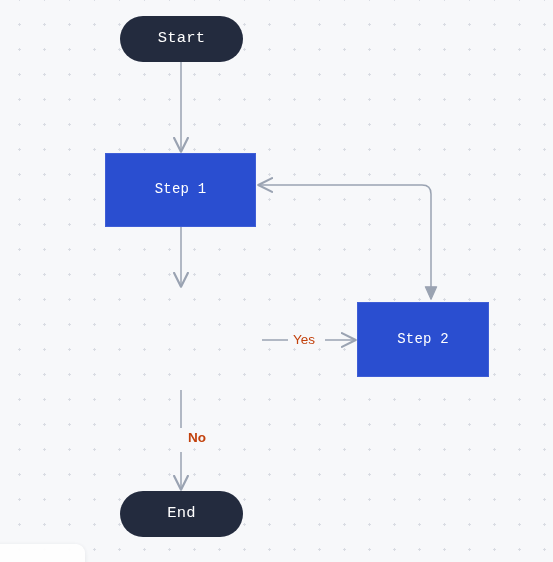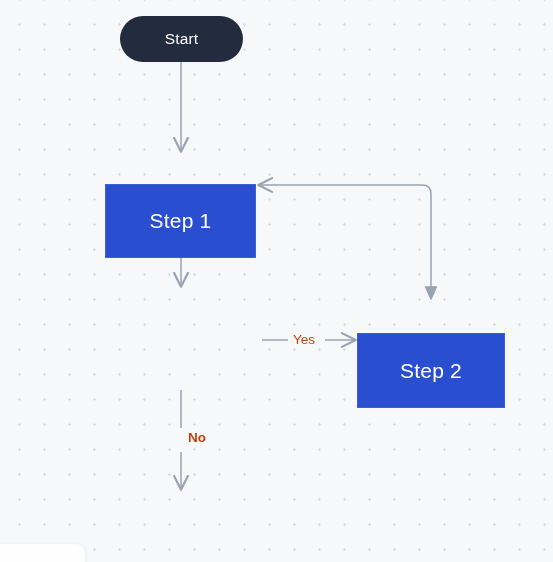--- a/index.html
+++ b/index.html
@@ -29,35 +29,35 @@
     pointer-events: none;
   }
   .node {
     position: absolute;
     box-sizing: border-box;
     display: flex;
     align-items: center;
     justify-content: center;
     text-align: left;
     line-height: 1.1;
+    font-family: Liberation Mono, monospace;
   }
   .node-terminator {
     background: #232b3e;
     color: #ffffff;
     border-radius: 24px;
     font-size: 15.5px;
     letter-spacing: 0.2px;
   }
   .node-process {
     background: #2a4ed0;
     color: #ffffff;
-    font-size: 21px;
+    font-size: 14px;
     letter-spacing: 0.2px;
     border: 1px solid #3f5ed6;
-    margin-top: 31px;
   }
   .node-decision-wrap {
     position: absolute;
   }
   .node-decision-shape {
     position: absolute;
     left: 0;
     top: 0;
     width: 100%;
     height: 100%;
@@ -125,24 +125,27 @@
 
   <div class="node node-terminator" style="left:120px; top:16px; width:123px; height:46px;">
     <span>Start</span>
   </div>
 
   <div class="node node-process" style="left:105px; top:153px; width:151px; height:74px;">
     <span>Step 1</span>
   </div>
 
 
-  <div class="node node-process" style="left:357px; top:302px; width:148px; height:75px;">
+  <div class="node node-process" style="left:357px; top:302px; width:132px; height:75px;">
     <span>Step 2</span>
   </div>
 
+  <div class="node node-terminator" style="left:120px; top:491px; width:123px; height:46px;">
+    <span>End</span>
+  </div>
 
   <div class="edge-label" style="left:289px; top:332px;">Yes</div>
 
   <div class="edge-label" style="left:184px; top:430px;font-weight:bold;">No</div>
 
   <div id="corner-panel"></div>
 
 </div>
 
 </body></html>

